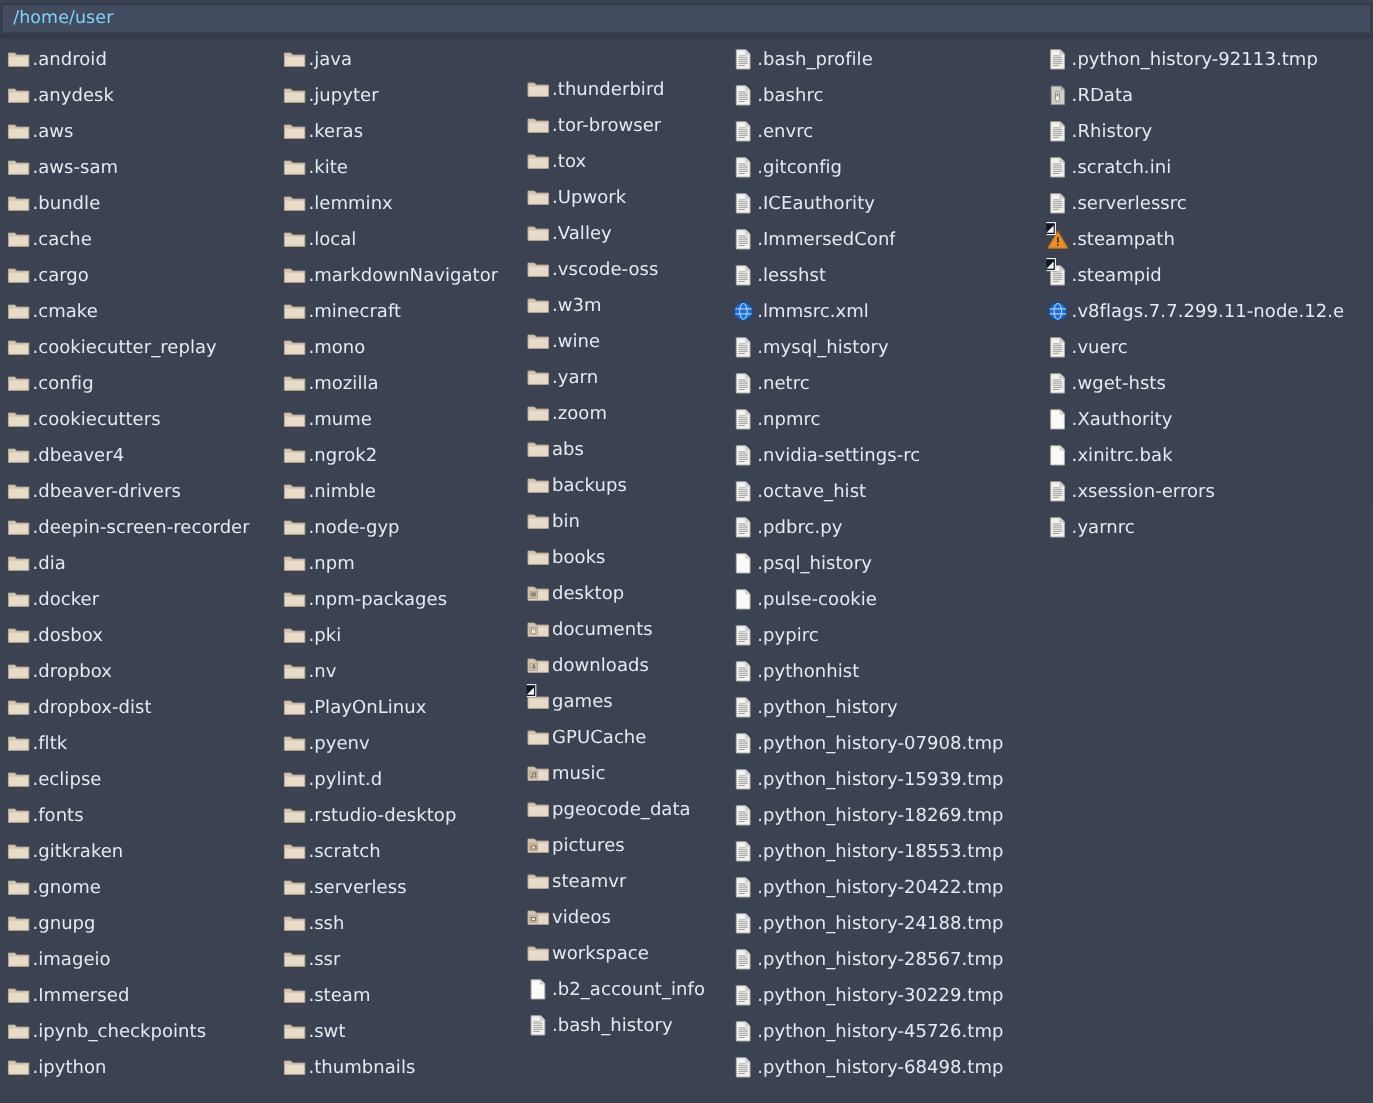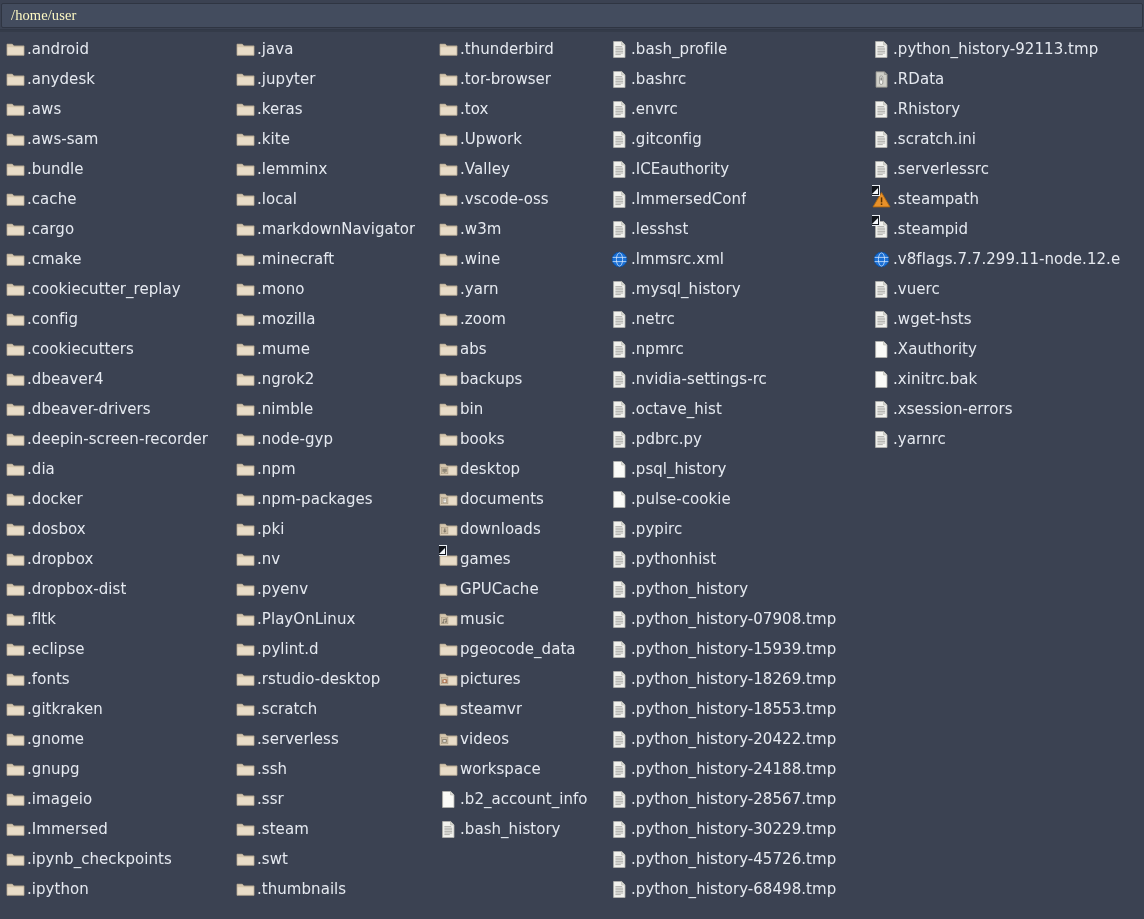--- a/index.html
+++ b/index.html
@@ -35,21 +35,21 @@
     border: 1px solid #2f3542;
     border-radius: 2px;
     display: flex;
     align-items: center;
     padding-left: 9px;
     color: #e5e9f0;
     font-size: 14.5px;
     line-height: 1;
     letter-spacing: 0.1px;
   }
-  .pathbar-text { color: #fef9c3; font-family: Liberation Serif, serif; }
+  .pathbar-text { color: #7dd3fc; }
 
   .pathbar-sep {
     height: 2px;
     background: #343b49;
     border-top: 1px solid #313846;
     flex: 0 0 3px;
   }
 
   
   .filegrid {
@@ -57,21 +57,21 @@
     flex: 1 1 auto;
     overflow: hidden;
     padding-top: 4px;
   }
   .col {
     position: absolute;
     top: 2px;
   }
   .col-0 { left: 6px;   width: 232px; }
   .col-1 { left: 236px; width: 205px; }
-  .col-2 { left: 439px; width: 170px; }
+  .col-2 { left: 439px; width: 170px; margin-top: 25px; }
   .col-3 { left: 610px; width: 266px; }
   .col-4 { left: 872px; width: 272px; }
 
   .item {
     height: 30px;
     display: flex;
     align-items: center;
     gap: 2px;
     white-space: nowrap;
     overflow: hidden;
@@ -599,39 +599,39 @@
         <div class="item" title=".nv">
           <span class="ico">
             <svg viewBox="0 0 19 19" xmlns="http://www.w3.org/2000/svg">
               <path d="M1 4.2h5.3l1.5 1.7H18v9.4H1z" fill="#e8dcc8"></path>
               <path d="M1 4.2h5.3l1.5 1.7H18v1.3H1z" fill="#d5c6ad"></path>
               <path d="M1 4.2h5.3l1.5 1.7H18v9.4H1z" fill="none" stroke="#b9ab94" stroke-width="0.8"></path>
             </svg>
           </span>
           <span class="label">.nv</span>
         </div>
+        <div class="item" title=".PlayOnLinux">
+          <span class="ico">
+            <svg viewBox="0 0 19 19" xmlns="http://www.w3.org/2000/svg">
+              <path d="M1 4.2h5.3l1.5 1.7H18v9.4H1z" fill="#e8dcc8"></path>
+              <path d="M1 4.2h5.3l1.5 1.7H18v1.3H1z" fill="#d5c6ad"></path>
+              <path d="M1 4.2h5.3l1.5 1.7H18v9.4H1z" fill="none" stroke="#b9ab94" stroke-width="0.8"></path>
+            </svg>
+          </span>
+          <span class="label">.PlayOnLinux</span>
+        </div>
         <div class="item" title=".pyenv">
           <span class="ico">
             <svg viewBox="0 0 19 19" xmlns="http://www.w3.org/2000/svg">
               <path d="M1 4.2h5.3l1.5 1.7H18v9.4H1z" fill="#e8dcc8"></path>
               <path d="M1 4.2h5.3l1.5 1.7H18v1.3H1z" fill="#d5c6ad"></path>
               <path d="M1 4.2h5.3l1.5 1.7H18v9.4H1z" fill="none" stroke="#b9ab94" stroke-width="0.8"></path>
             </svg>
           </span>
           <span class="label">.pyenv</span>
-        </div>
-        <div class="item" title=".PlayOnLinux">
-          <span class="ico">
-            <svg viewBox="0 0 19 19" xmlns="http://www.w3.org/2000/svg">
-              <path d="M1 4.2h5.3l1.5 1.7H18v9.4H1z" fill="#e8dcc8"></path>
-              <path d="M1 4.2h5.3l1.5 1.7H18v1.3H1z" fill="#d5c6ad"></path>
-              <path d="M1 4.2h5.3l1.5 1.7H18v9.4H1z" fill="none" stroke="#b9ab94" stroke-width="0.8"></path>
-            </svg>
-          </span>
-          <span class="label">.PlayOnLinux</span>
         </div>
         <div class="item" title=".pylint.d">
           <span class="ico">
             <svg viewBox="0 0 19 19" xmlns="http://www.w3.org/2000/svg">
               <path d="M1 4.2h5.3l1.5 1.7H18v9.4H1z" fill="#e8dcc8"></path>
               <path d="M1 4.2h5.3l1.5 1.7H18v1.3H1z" fill="#d5c6ad"></path>
               <path d="M1 4.2h5.3l1.5 1.7H18v9.4H1z" fill="none" stroke="#b9ab94" stroke-width="0.8"></path>
             </svg>
           </span>
           <span class="label">.pylint.d</span>

